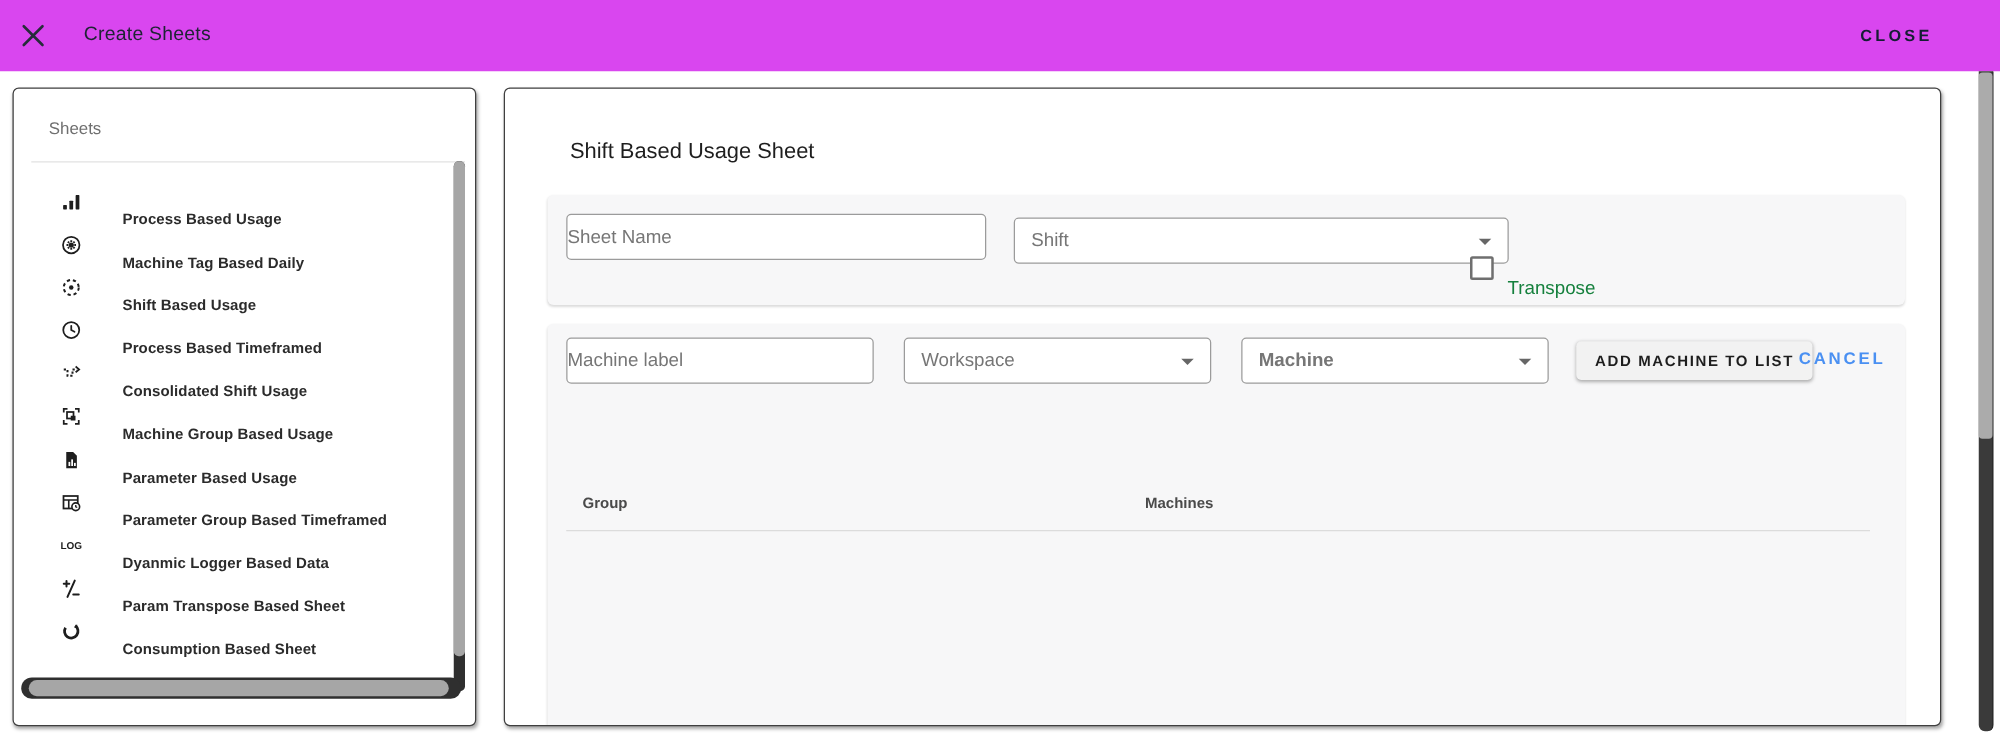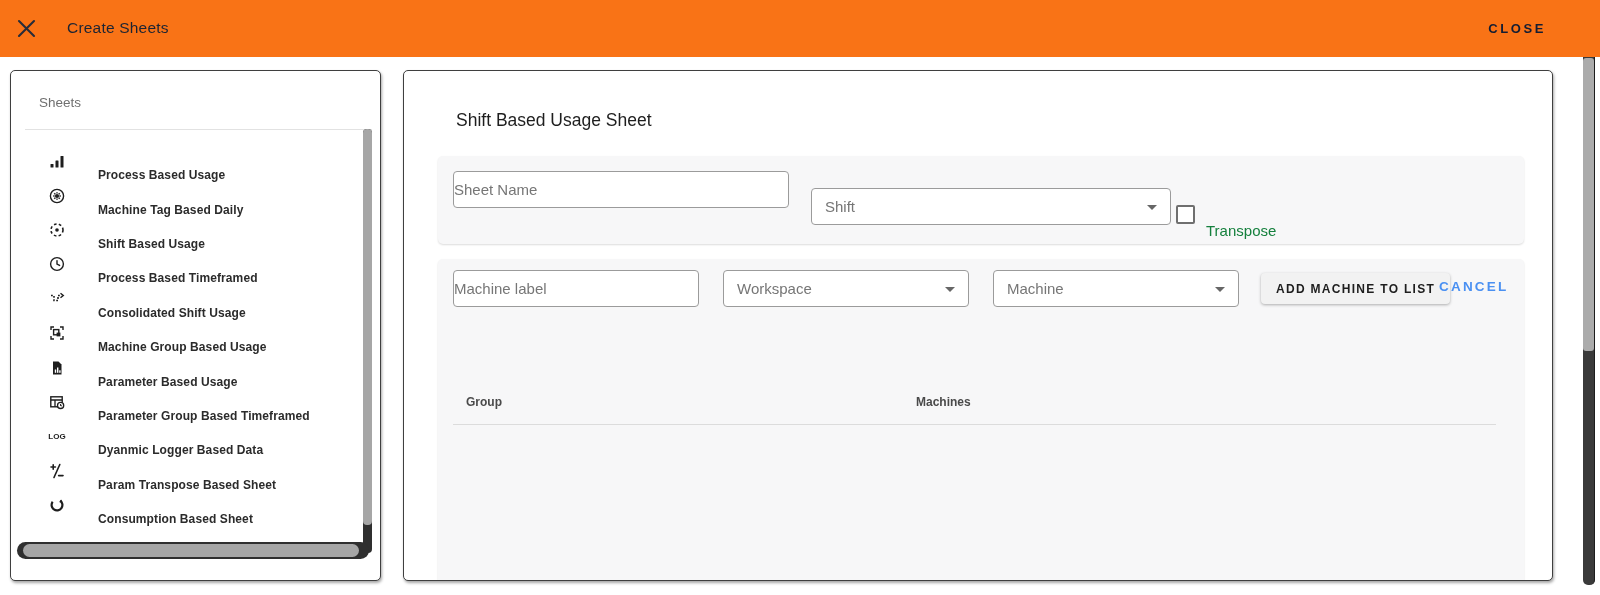--- a/index.html
+++ b/index.html
@@ -4,21 +4,21 @@
 <style>
   html,body{margin:0;padding:0;}
   body{
     width:1600px;height:595px;position:relative;overflow:hidden;
     background:#ffffff;font-family:"Liberation Sans", sans-serif;
     -webkit-font-smoothing:antialiased;
   }
   .abs{position:absolute;}
 
   
-  .appbar{left:0;top:0;width:1600px;height:57px;background:#f97316;}
+  .appbar{left:0;top:0;width:1600px;height:57px;background:#d946ef;}
   .appbar-close-x{left:17px;top:19px;width:19px;height:19px;cursor:pointer;}
   .appbar-title{left:67px;top:19px;font-size:15.5px;color:#1d2433;letter-spacing:.2px;}
   .appbar-close-btn{right:54px;top:21px;font-size:13px;font-weight:600;letter-spacing:2.6px;color:#141d33;cursor:pointer;}
 
   
   .card{background:#fff;border:1px solid #3f3f3f;border-radius:5px;
         box-shadow:1px 2px 3px rgba(0,0,0,.35);}
   .sidebar-card{left:10px;top:70px;width:369px;height:509px;overflow:hidden;}
   .main-card{left:403px;top:70px;width:1148px;height:509px;overflow:hidden;}
 
@@ -45,28 +45,28 @@
   .section2{left:34px;top:188px;width:1086px;height:322px;border-radius:5px 5px 0 0;}
 
   .field{box-sizing:border-box;height:37px;background:#fff;border:1px solid #9b9b9b;border-radius:4px;}
   input.field{padding:0 0;font-family:"Liberation Sans",sans-serif;font-size:15px;color:#333;outline:none;}
   input.field::placeholder{color:#767676;opacity:1;}
   .selectbox{display:flex;align-items:center;padding:0 13px;font-size:15px;color:#767676;cursor:pointer;}
   .caret{position:absolute;right:13px;top:16px;width:0;height:0;
          border-left:5px solid transparent;border-right:5px solid transparent;border-top:5px solid #666;}
 
   .input-sheet-name{left:15px;top:15px;width:336px;}
-  .select-shift{left:373px;top:32px;width:360px;}
+  .select-shift{left:373px;top:18px;width:396px;}
   .transpose-wrap{left:738px;top:34px;display:flex;align-items:center;cursor:pointer;}
   .checkbox{width:15px;height:15px;border:2px solid #6f6f6f;border-radius:2px;background:#fff;}
   .transpose-label{margin-left:11px;font-size:15px;color:#15803d;margin-top:32px;}
 
   .input-machine-label{left:15px;top:11px;width:246px;}
   .select-workspace{left:285px;top:11px;width:246px;}
-  .select-machine{left:555px;top:11px;width:246px;}
+  .select-machine{left:555px;top:11px;width:246px;font-weight:bold;}
   .add-machine-btn{left:823px;top:14px;height:31px;padding:0 15px;display:flex;align-items:center;
       background:#f2f2f2;border:none;border-radius:4px;box-shadow:0 1px 3px rgba(0,0,0,.3);
       font-family:"Liberation Sans",sans-serif;font-size:12px;font-weight:700;letter-spacing:1.3px;color:#1e1e1e;cursor:pointer;}
   .cancel-link{left:1001px;top:20px;font-size:13.5px;font-weight:600;letter-spacing:2.2px;color:#4a90f2;cursor:pointer;}
 
   .tbl-head{font-size:12px;font-weight:700;color:#4a4a4a;}
   .tbl-head-label{left:28px;top:136px;}
   .tbl-head-machines{left:478px;top:136px;}
   .tbl-divider{left:15px;top:165px;width:1043px;border-top:1px solid #dcdcdc;}
 

